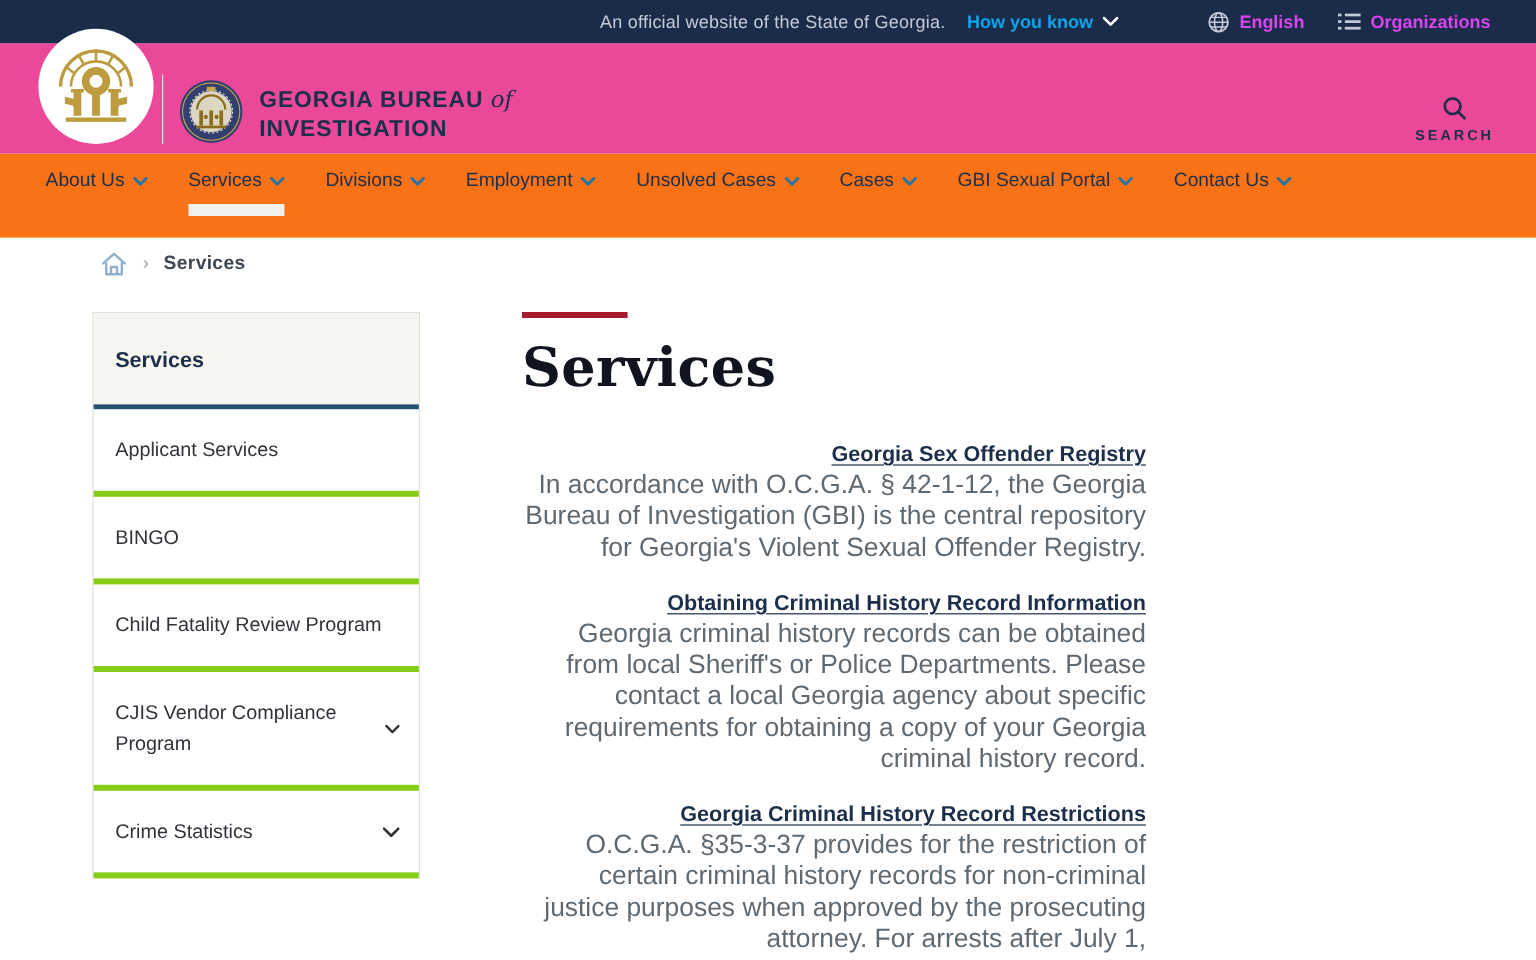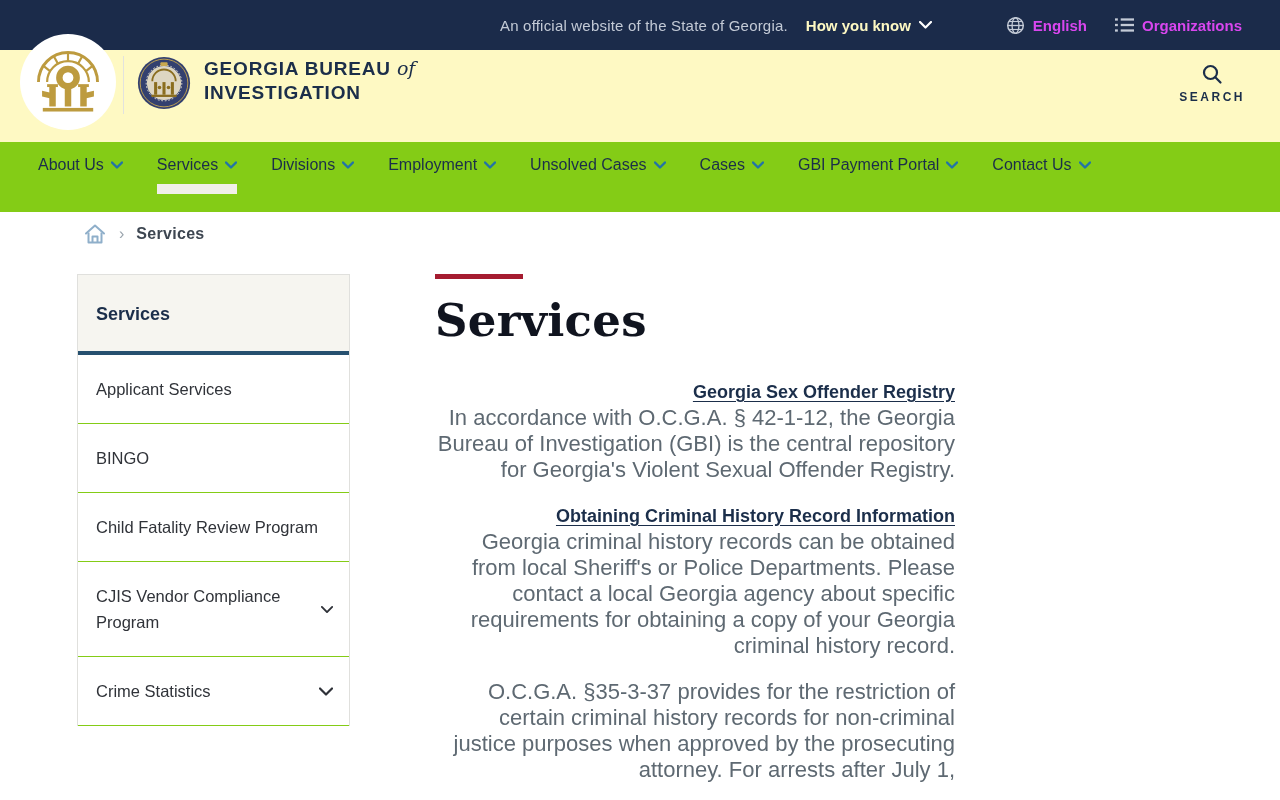--- a/index.html
+++ b/index.html
@@ -1,67 +1,67 @@
 <!DOCTYPE html>
 <html><head>
 <meta charset="utf-8">
 <style>
   * { margin:0; padding:0; box-sizing:border-box; }
   html,body { width:1280px; height:800px; overflow:hidden; background:#ffffff;
     font-family:"Liberation Sans", sans-serif; }
 
   
-  .topbar { height:50px; background:#1b2b4a; display:flex; align-items:center;
+  .topbar { height:36px; background:#1b2b4a; display:flex; align-items:center;
     padding:0 38px 0 0; position:relative; z-index:1; }
   .tb-left { margin-left:500px; display:flex; align-items:center; gap:18px; }
   .tb-official { color:#c3cad6; font-size:15px; letter-spacing:.2px; }
-  .tb-how { background:none; border:none; color:#fef9c3; font-size:15px; font-weight:700;
+  .tb-how { background:none; border:none; color:#0ea5e9; font-size:15px; font-weight:700;
     display:flex; align-items:center; gap:8px; cursor:pointer; font-family:inherit; }
   .tb-right { margin-left:auto; display:flex; align-items:center; gap:28px; }
   .tb-btn { background:none; border:none; color:#d946ef; font-size:15px; font-weight:700;
     display:flex; align-items:center; gap:8px; cursor:pointer; font-family:inherit; }
 
   
-  .site-header { background:#fef9c3; display:flex; align-items:flex-start;
-    padding:6px 35px 8px 20px; height:92px; position:relative; }
+  .site-header { background:#ec4899; display:flex; align-items:flex-end;
+    padding:6px 35px 8px 32px; height:92px; position:relative; }
   .arch-badge { width:96px; height:96px; border-radius:50%; background:#ffffff;
     display:flex; align-items:center; justify-content:center; margin-top:-22px;
     position:relative; z-index:2; flex:0 0 auto; }
   .logo-divider { width:1px; height:58px; background:#e2e2de; margin:0 13px 0 7px; }
   .gbi-seal { width:54px; height:54px; flex:0 0 auto; }
   .agency-title { margin-left:13px; color:#1b2e4a; font-size:19px; font-weight:600;
     letter-spacing:.8px; line-height:24px; cursor:pointer; }
   .agency-title em { font-family:"DejaVu Serif", serif; font-weight:500; font-style:italic;
     text-transform:none; letter-spacing:0; }
   .search-btn { margin-left:auto; background:none; border:none; cursor:pointer;
     display:flex; flex-direction:column; align-items:center; gap:4px; color:#1b2e4a;
     font-family:inherit; margin-top:6px; }
   .search-btn span { font-size:12px; font-weight:700; letter-spacing:2.5px; }
 
   
-  .main-nav { background:#84cc16; display:flex; align-items:flex-start; gap:34px;
+  .main-nav { background:#f97316; display:flex; align-items:flex-start; gap:34px;
     padding:14px 0 34px 38px; }
   .nav-item { display:inline-flex; align-items:center; gap:7px; color:#1b2e4a;
     font-size:16px; font-weight:500; cursor:pointer; position:relative; padding-bottom:4px; }
   .nav-item.active::after { content:""; position:absolute; left:0; right:0; top:28px;
     height:10px; background:#f1efe9; }
 
   
   .breadcrumb { display:flex; align-items:center; gap:12px; margin:10px 0 0 83px; }
   .bc-home { display:inline-flex; cursor:pointer; }
   .bc-sep { color:#9aa4ad; font-size:16px; }
   .bc-current { color:#3d4651; font-size:16px; font-weight:600; letter-spacing:.3px; }
 
   
   .content { display:flex; align-items:flex-start; padding:28px 0 0 77px; }
 
   
   .sidebar { width:273px; border:1px solid #e0e0dd; border-bottom:none; flex:0 0 auto; }
   .side-item { padding:21px 16px 21px 18px; font-size:16.5px; font-weight:500; color:#303339;
-    line-height:26px; border-bottom:1px solid #84cc16; cursor:pointer;
+    line-height:26px; border-bottom:5px solid #84cc16; cursor:pointer;
     display:flex; align-items:center; justify-content:space-between; gap:8px; }
   .side-item.active { background:#f6f5f0; border-bottom:4px solid #26506f;
     font-size:18px; font-weight:700; color:#1b2e4a; padding:26px 16px 24px 18px; }
 
   
   .main-col { margin-left:85px; width:520px; }
   .red-rule { width:88px; height:5px; background:#a51c30; }
   .page-title { font-family:"DejaVu Serif", serif; font-size:45px; font-weight:700;
     color:#10141f; margin:14px 0 0; line-height:56px; letter-spacing:.3px; }
   .entries { margin-top:30px;text-align:right; }
@@ -200,21 +200,21 @@
         <polyline points="1,1.5 6,6.5 11,1.5" fill="none" stroke="#2273a8" stroke-width="2.4" stroke-linecap="round" stroke-linejoin="round"></polyline>
       </svg>
   </div>
   <div class="nav-item">
     <span>Cases</span>
     <svg width="12" height="8" viewBox="0 0 12 8">
         <polyline points="1,1.5 6,6.5 11,1.5" fill="none" stroke="#2273a8" stroke-width="2.4" stroke-linecap="round" stroke-linejoin="round"></polyline>
       </svg>
   </div>
   <div class="nav-item">
-    <span>GBI Payment Portal</span>
+    <span>GBI Sexual Portal</span>
     <svg width="12" height="8" viewBox="0 0 12 8">
         <polyline points="1,1.5 6,6.5 11,1.5" fill="none" stroke="#2273a8" stroke-width="2.4" stroke-linecap="round" stroke-linejoin="round"></polyline>
       </svg>
   </div>
   <div class="nav-item">
     <span>Contact Us</span>
     <svg width="12" height="8" viewBox="0 0 12 8">
         <polyline points="1,1.5 6,6.5 11,1.5" fill="none" stroke="#2273a8" stroke-width="2.4" stroke-linecap="round" stroke-linejoin="round"></polyline>
       </svg>
   </div>
@@ -268,17 +268,18 @@
     <div class="entries">
       <div class="entry">
         <a class="entry-link">Georgia Sex Offender Registry</a>
         <p class="entry-desc">In accordance with O.C.G.A. § 42-1-12, the Georgia Bureau of Investigation (GBI) is the central repository for Georgia's Violent Sexual Offender Registry.</p>
       </div>
       <div class="entry">
         <a class="entry-link">Obtaining Criminal History Record Information</a>
         <p class="entry-desc">Georgia criminal history records can be obtained from local Sheriff's or Police Departments. Please contact a local Georgia agency about specific requirements for obtaining a copy of your Georgia criminal history record.</p>
       </div>
       <div class="entry">
+        <a class="entry-link">Georgia Criminal History Record Restrictions</a>
         <p class="entry-desc">O.C.G.A. §35-3-37 provides for the restriction of certain criminal history records for non-criminal justice purposes when approved by the prosecuting attorney. For arrests after July 1,</p>
       </div>
     </div>
   </main>
 </div>
 
 </body></html>

